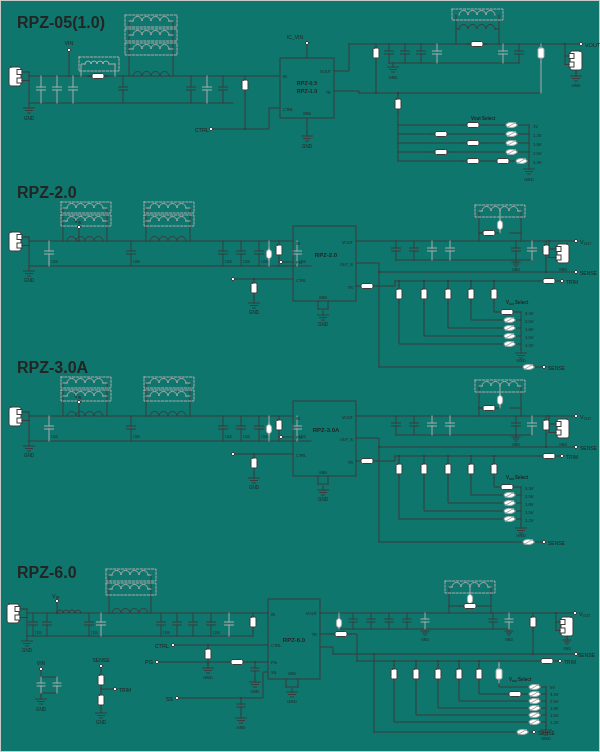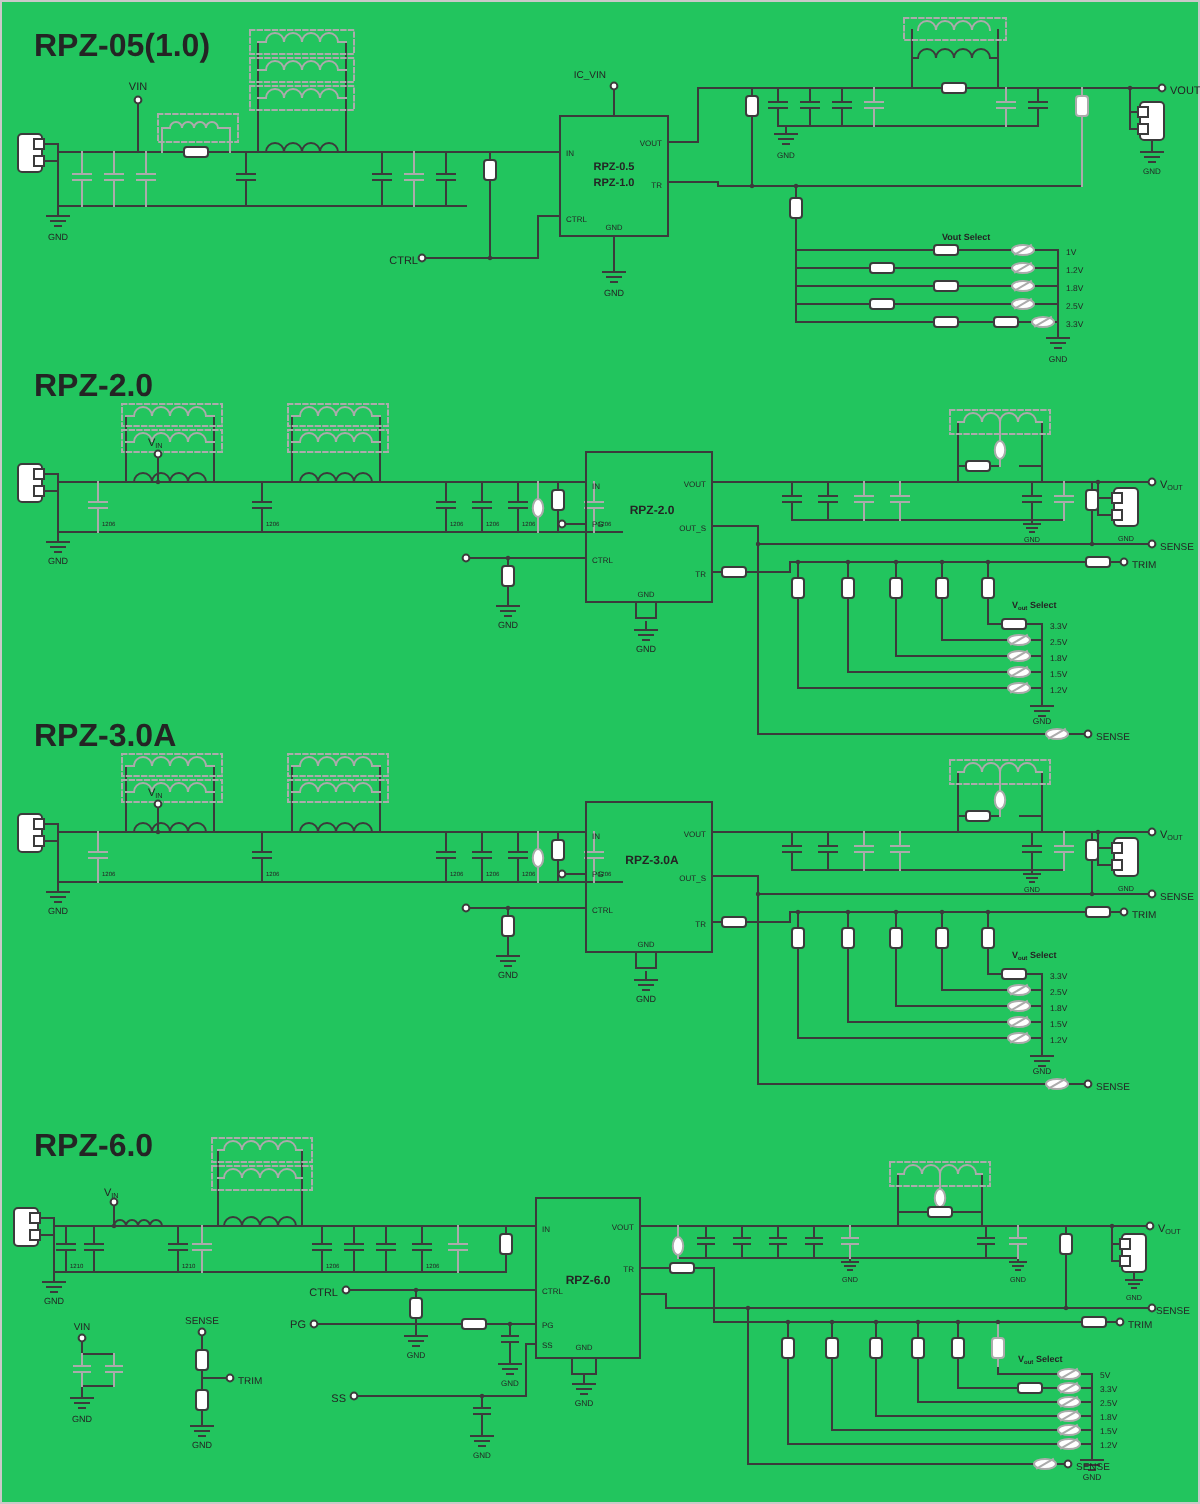--- a/index.html
+++ b/index.html
@@ -1,16 +1,16 @@
 <!DOCTYPE html>
 <html><head>
 <meta charset="utf-8">
 <style>
   html,body{margin:0;padding:0;background:#e8e8e8;}
-  .page{width:600px;height:752px;margin:0 auto;background:#22c55e;border:1px solid #c9c9c9;box-sizing:border-box;}
+  .page{width:600px;height:752px;margin:0 auto;background:#0f766e;border:1px solid #c9c9c9;box-sizing:border-box;}
   svg{display:block;}
   svg text{fill:#242424;font-family:"Liberation Sans",sans-serif;}
   .tt{font-size:16px;font-weight:bold;}
   .t6{font-size:6px}.t55{font-size:5.5px}.t5{font-size:5px}.t45{font-size:4.5px}
   .t42{font-size:4.2px}.t4{font-size:4px}.t38{font-size:3.8px}.t36{font-size:3.6px}.t3{font-size:3px}
   .b{font-weight:bold}
   .mid{text-anchor:middle}.end{text-anchor:end}
   .k{stroke:#3b3b3b;fill:none;stroke-width:1;stroke-linecap:square}
   .g{stroke:#ababab}
   .d{stroke-dasharray:2.2 1.6}

